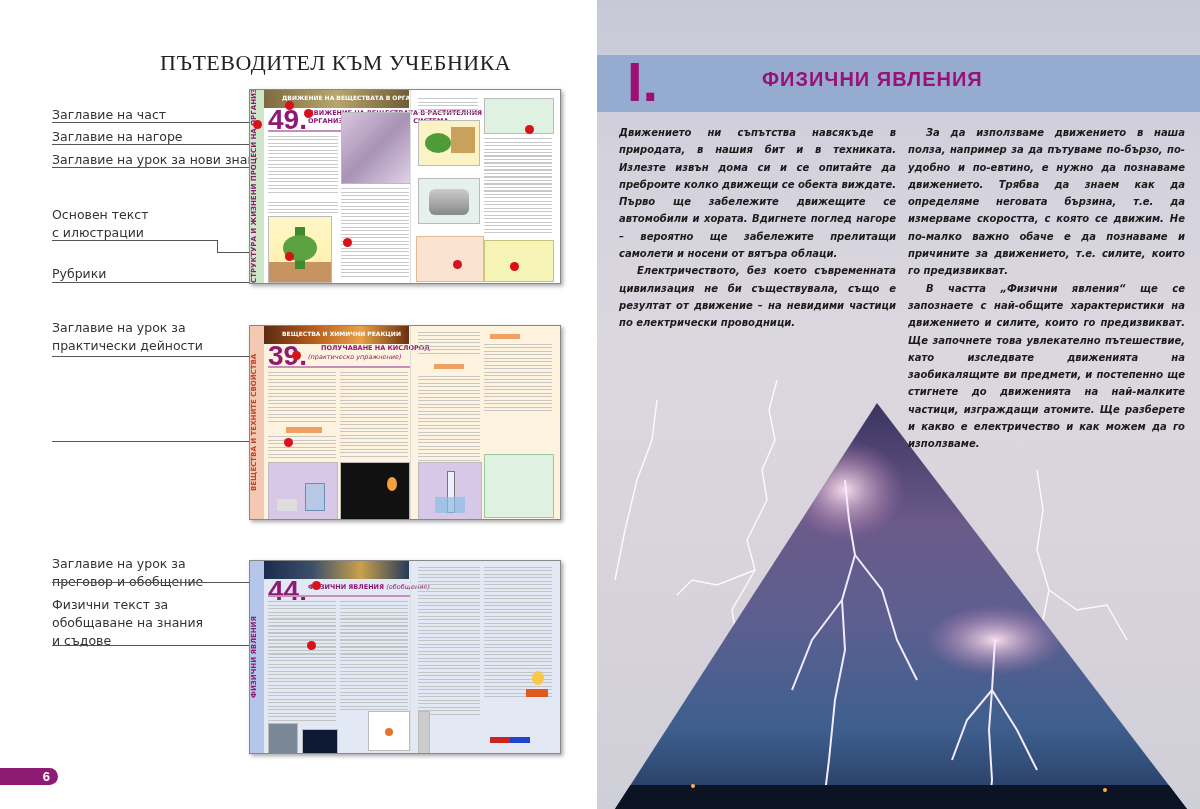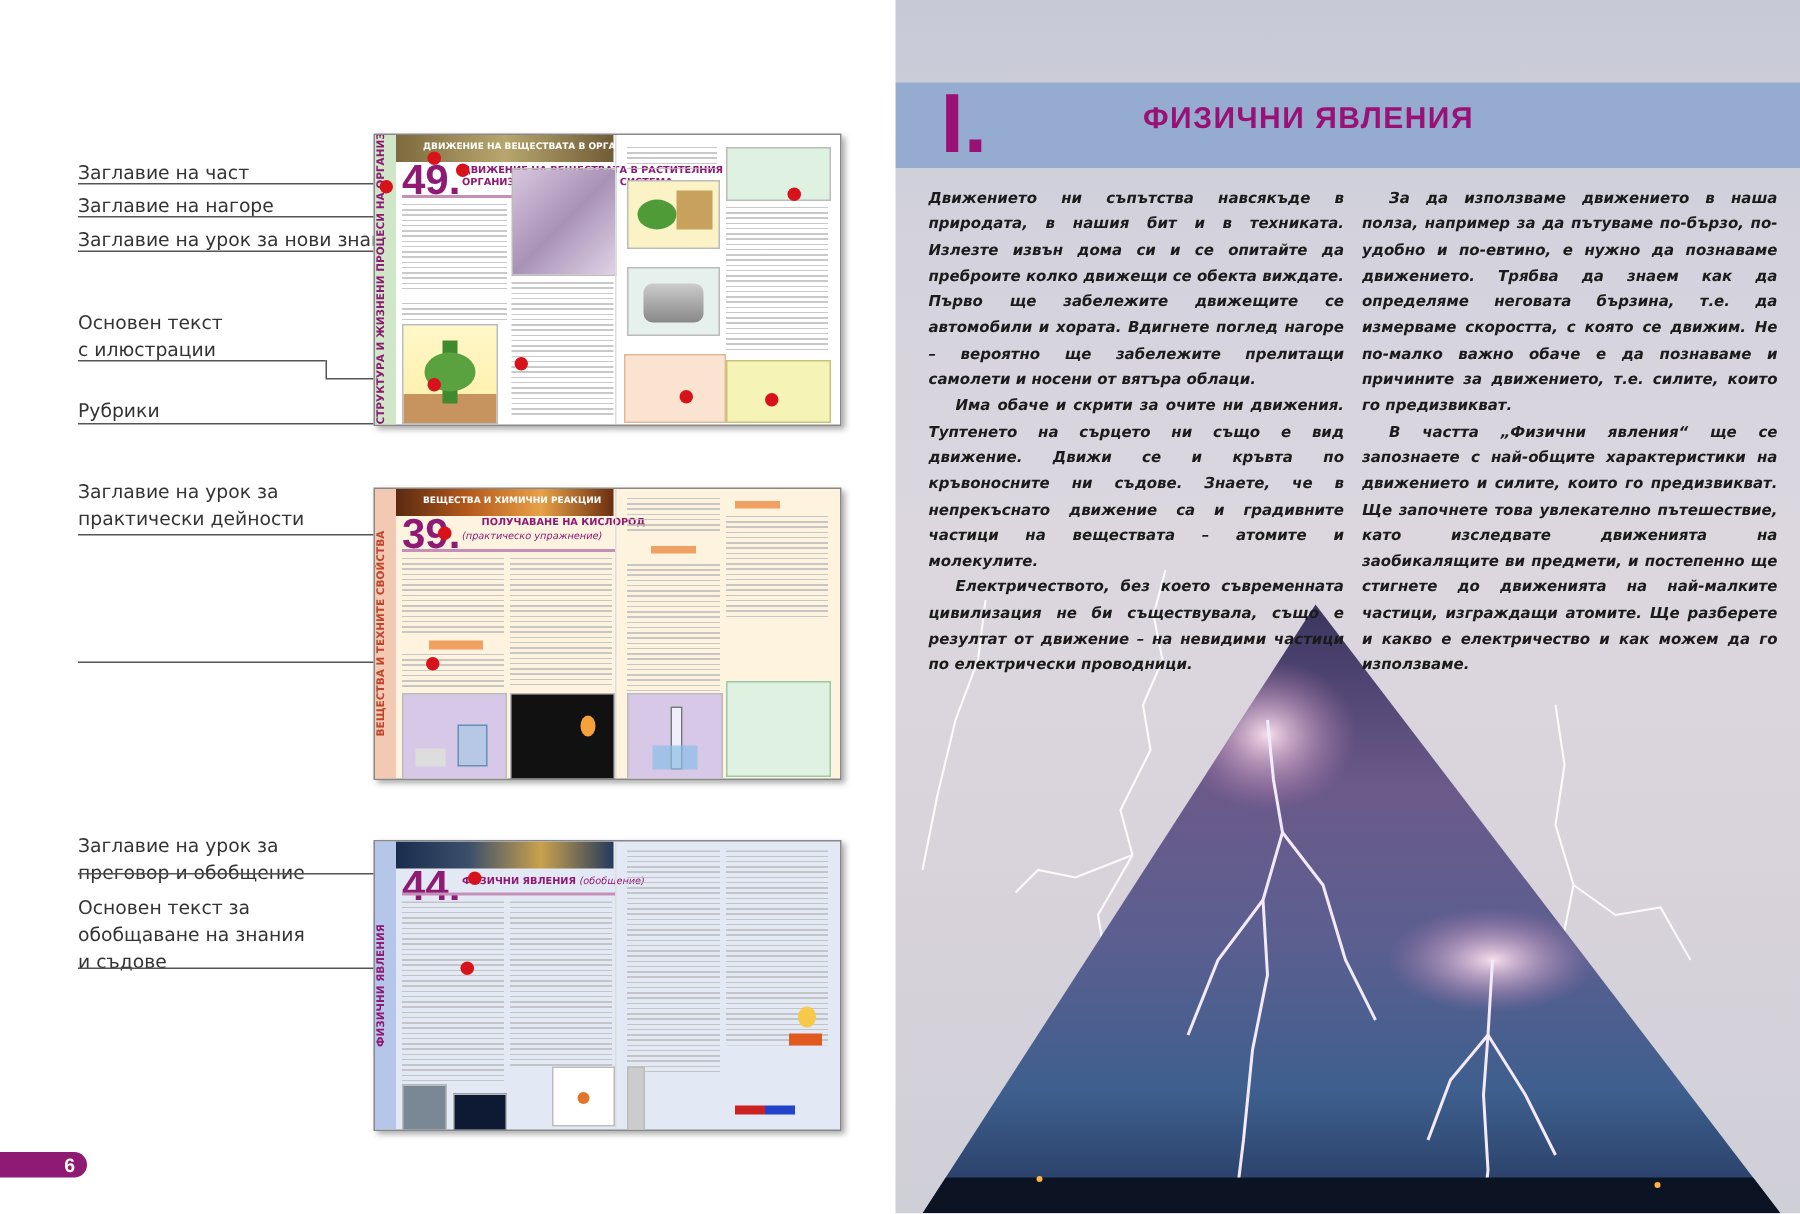--- a/index.html
+++ b/index.html
@@ -38,20 +38,21 @@
   .col p:first-child { text-indent:0; }
   .col-right p:first-child { text-indent:18px; }
 
   .bolt { position:absolute; }
   .triangle { position:absolute; left:0; top:0; width:603px; height:809px; }
 </style>
 </head>
 <body>
 
 <div class="left-page">
+  <div class="guide-title">ПЪТЕВОДИТЕЛ КЪМ УЧЕБНИКА</div>
 
   <div class="label" style="top:106px">Заглавие на част</div>
   <div class="hline" style="left:52px; top:122px; width:198px;"></div>
 
   <div class="label" style="top:128px">Заглавие на нагоре</div>
   <div class="hline" style="left:52px; top:144px; width:198px;"></div>
 
   <div class="label" style="top:151px">Заглавие на урок за нови знания</div>
   <div class="hline" style="left:52px; top:167px; width:198px;"></div>
 
@@ -74,21 +75,21 @@
 
   <div class="hline" style="left:52px; top:441px; width:198px;"></div>
 
   <div class="label" style="top:555px">
     <div>Заглавие на урок за</div>
     <div>преговор и обобщение</div>
   </div>
   <div class="hline" style="left:52px; top:582px; width:198px;"></div>
 
   <div class="label" style="top:596px">
-    <div>Основен текст за</div>
+    <div>Физични текст за</div>
     <div>обобщаване на знания</div>
     <div>и съдове</div>
   </div>
   <div class="hline" style="left:52px; top:645px; width:198px;"></div>
 
   <div class="thumb" style="left:249px; top:89px; width:310px; height:193px; background:#fff;">
     <div class="side" style="background:#cfe6c8;">
       <div class="side-text" style="color:#8e1a74;">СТРУКТУРА И ЖИЗНЕНИ ПРОЦЕСИ НА ОРГАНИЗМИТЕ</div>
     </div>
     <div class="banner" style="width:145px; background:linear-gradient(90deg,#7d6a3e,#b8a66e,#6f5c36);">
@@ -241,20 +242,19 @@
       <circle cx="508" cy="790" r="2" fill="#ffb347"></circle>
     </g>
   </svg>
 
   <div class="header-band"></div>
   <div class="part-numeral">I.</div>
   <div class="part-title">ФИЗИЧНИ ЯВЛЕНИЯ</div>
 
   <div class="col" style="left:22px;">
     <p>Движението ни съпътства навсякъде в природата, в нашия бит и в техниката. Излезте извън дома си и се опитайте да преброите колко движещи се обекта виждате. Първо ще забележите движещите се автомобили и хората. Вдигнете поглед нагоре – вероятно ще забележите прелитащи самолети и носени от вятъра облаци.</p>
-    <p>Има обаче и скрити за очите ни движения. Туптенето на сърцето ни също е вид движение. Движи се и кръвта по кръвоносните ни съдове. Знаете, че в непрекъснато движение са и градивните частици на веществата – атомите и молекулите.</p>
     <p>Електричеството, без което съвременната цивилизация не би съществувала, също е резултат от движение – на невидими частици по електрически проводници.</p>
   </div>
   <div class="col col-right" style="left:311px;">
     <p>За да използваме движението в наша полза, например за да пътуваме по-бързо, по-удобно и по-евтино, е нужно да познаваме движението. Трябва да знаем как да определяме неговата бързина, т.е. да измерваме скоростта, с която се движим. Не по-малко важно обаче е да познаваме и причините за движението, т.е. силите, които го предизвикват.</p>
     <p>В частта „Физични явления“ ще се запознаете с най-общите характеристики на движението и силите, които го предизвикват. Ще започнете това увлекателно пътешествие, като изследвате движенията на заобикалящите ви предмети, и постепенно ще стигнете до движенията на най-малките частици, изграждащи атомите. Ще разберете и какво е електричество и как можем да го използваме.</p>
   </div>
 </div>
 
 </body></html>

